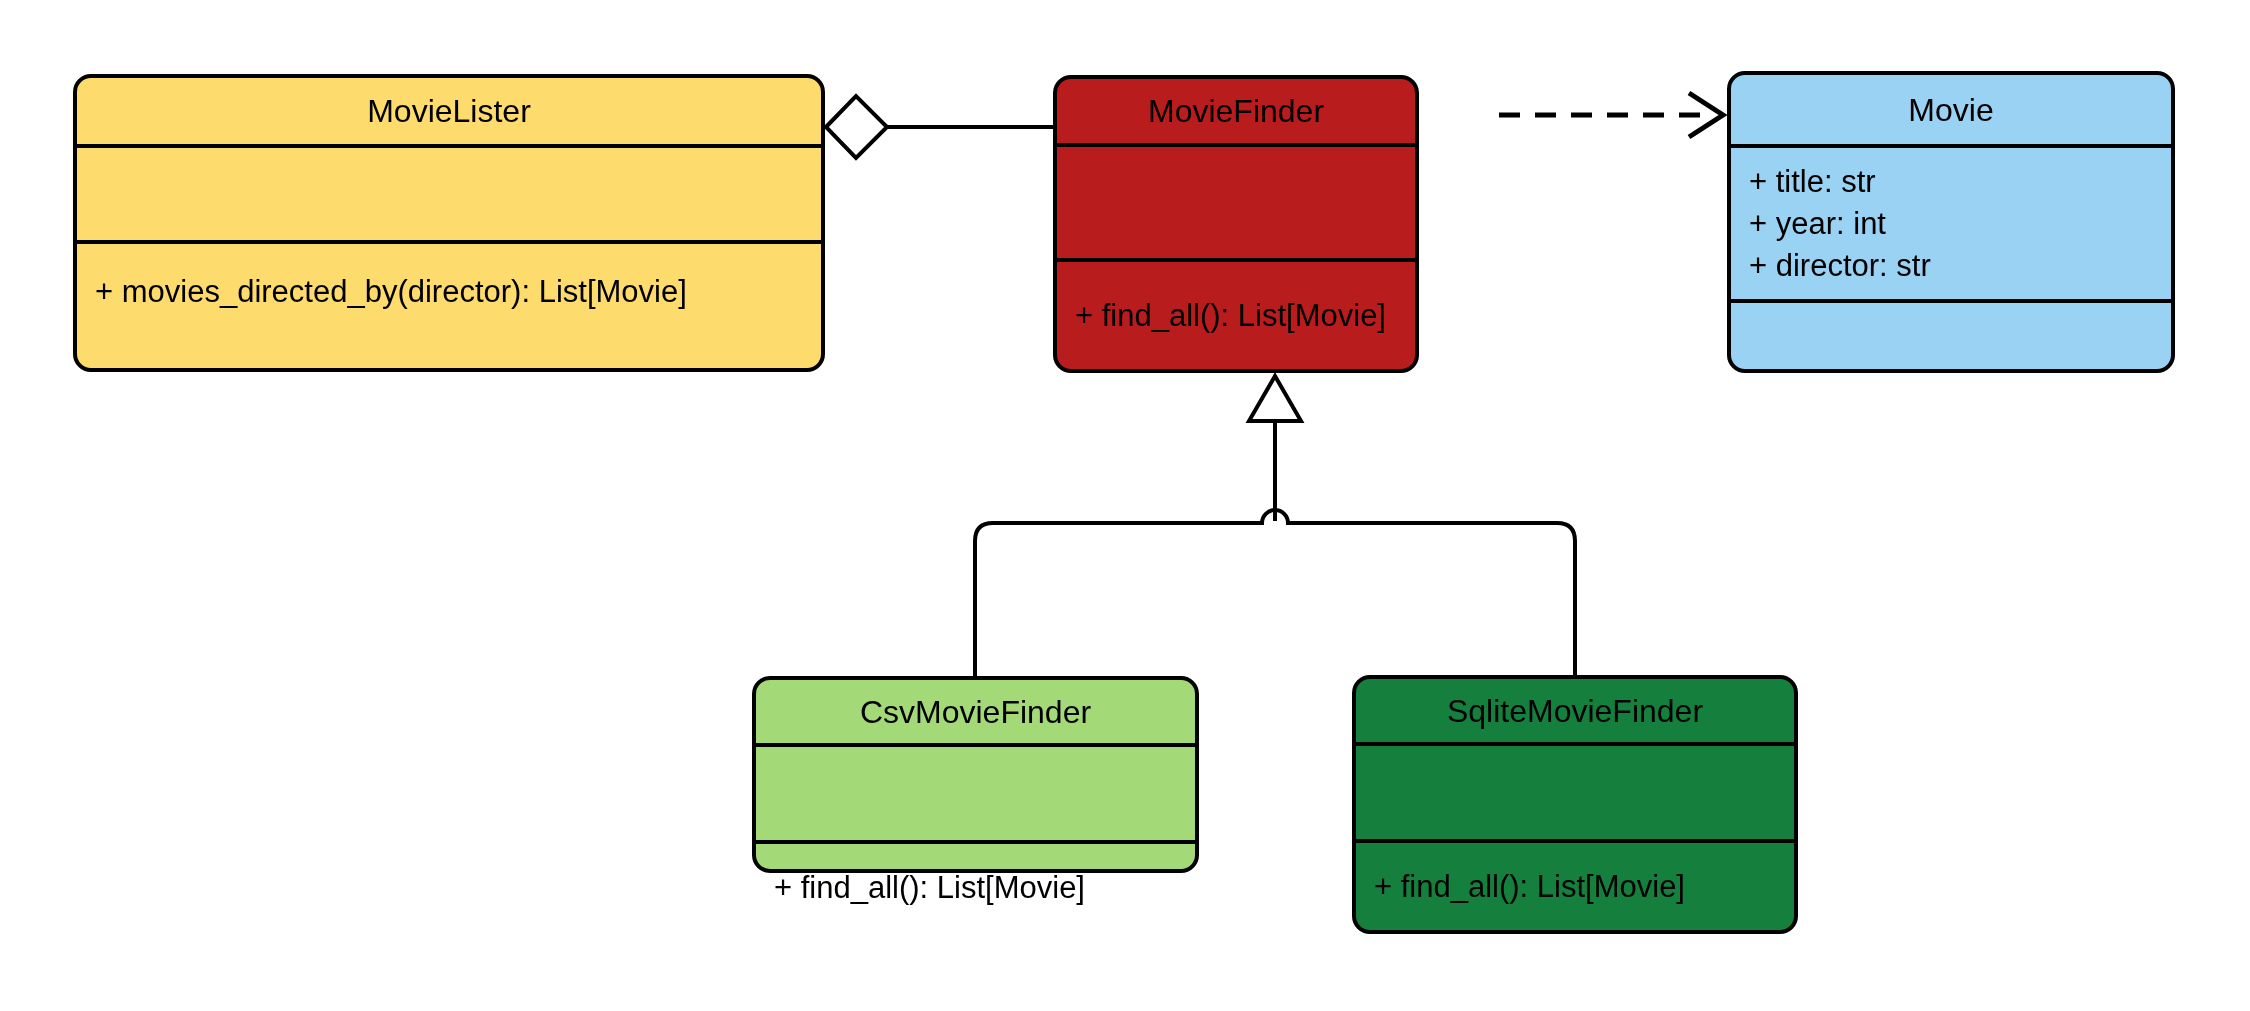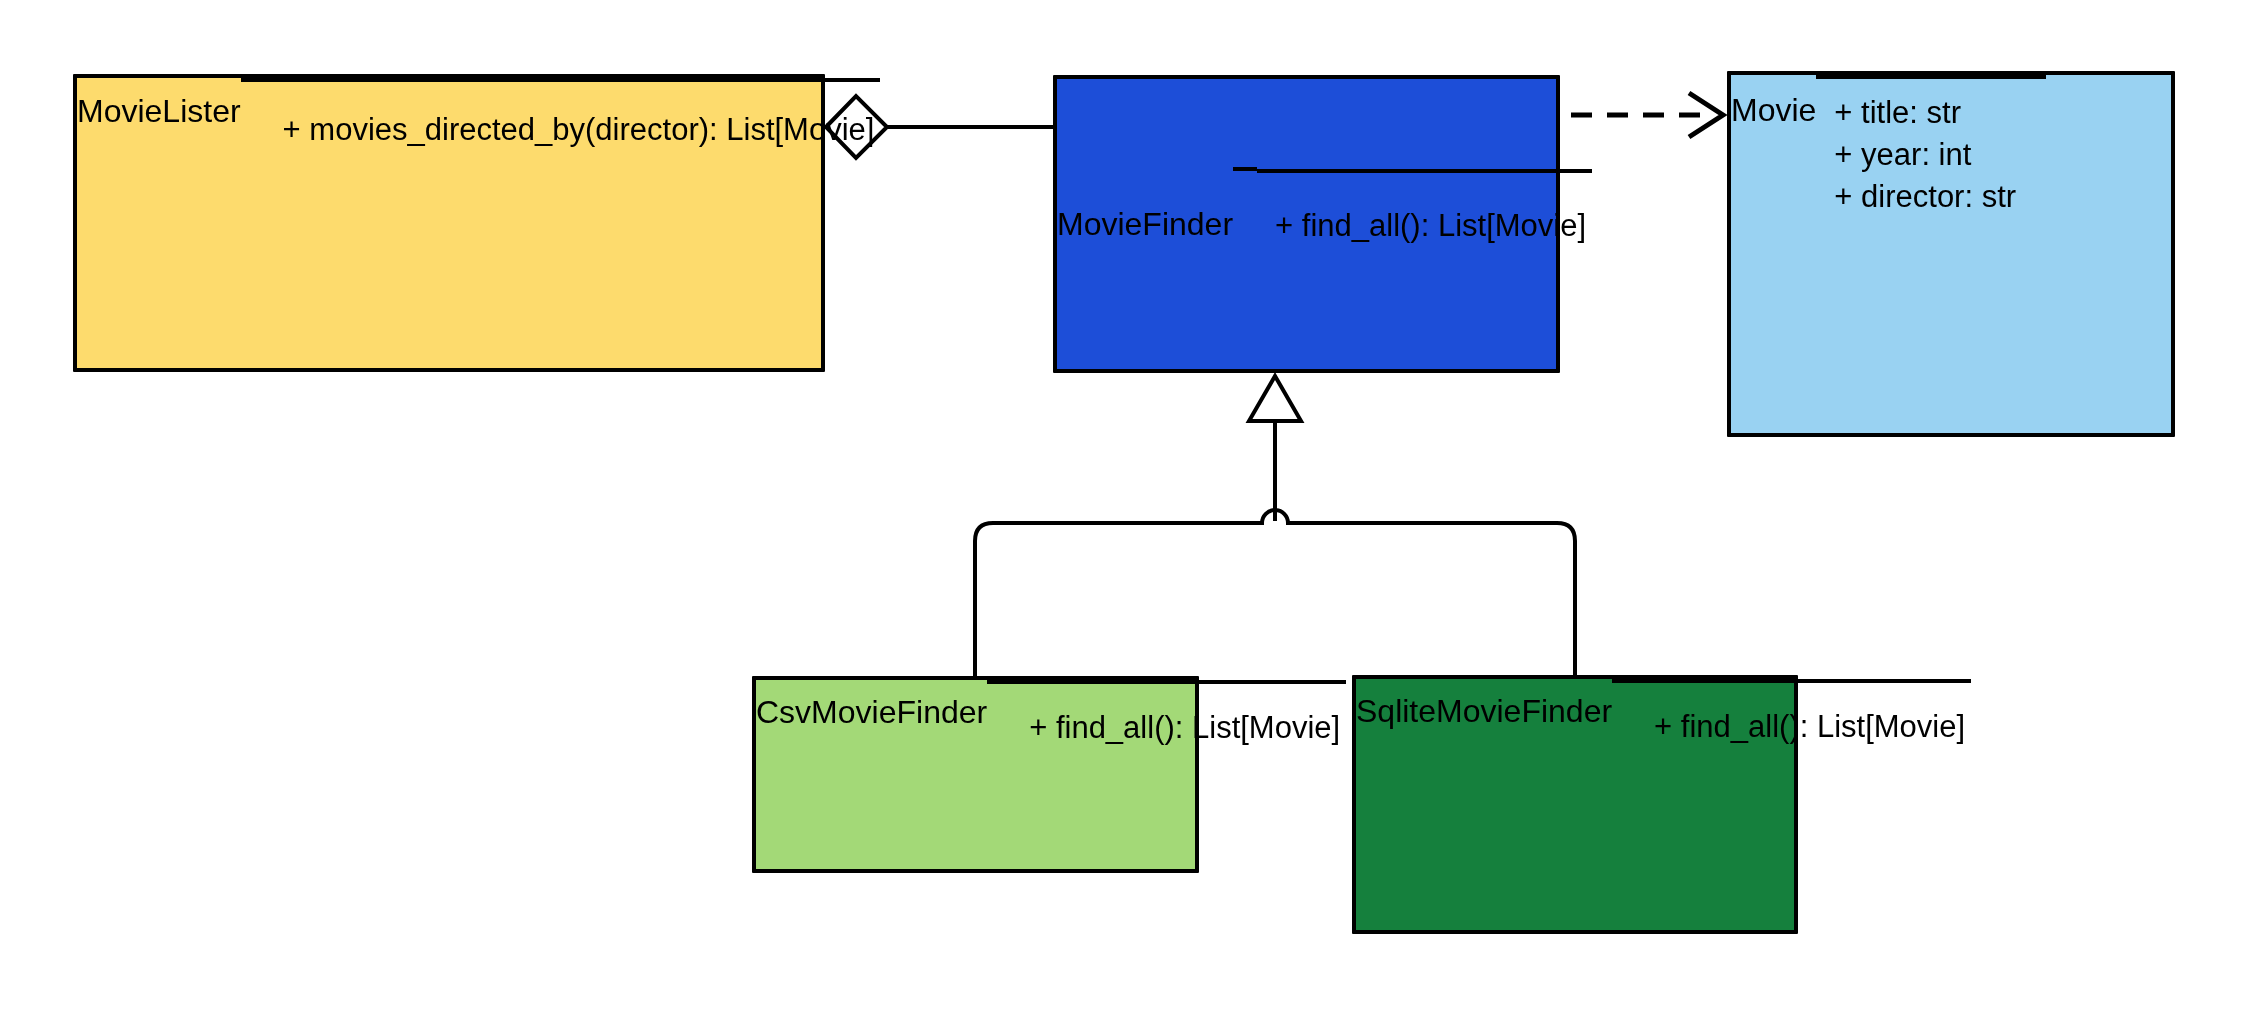--- a/index.html
+++ b/index.html
@@ -14,23 +14,23 @@
   }
   .connectors {
     position: absolute;
     left: 0; top: 0;
     width: 2250px; height: 1011px;
   }
   .uml-class {
     position: absolute;
     box-sizing: border-box;
     border: 4px solid #000000;
-    border-radius: 1px;
+    border-radius: 18px;
     display: flex;
-    flex-direction: row;
+    flex-direction: column;
   }
   .uml-header {
     box-sizing: border-box;
     flex: 0 0 auto;
     display: flex;
     align-items: center;
     justify-content: center;
     font-size: 32px;
     line-height: 32px;
   }
@@ -76,29 +76,29 @@
   </svg>
 
   <div class="uml-class" style="left: 73px; top: 74px; width: 752px; height: 298px; background-color: rgb(253, 219, 109);">
     <div class="uml-header" style="height:66px; border-top:none;">MovieLister</div>
     <div class="uml-section" style="height:96px;"></div>
     <div class="uml-section" style="height:100px;">
       <div class="uml-line">+ movies_directed_by(director): List[Movie]</div>
     </div>
   </div>
 
-  <div class="uml-class" style="left: 1053px; top: 75px; width: 507px; height: 298px; background-color: #1d4ed8; align-items: center;">
+  <div class="uml-class" style="left: 1053px; top: 75px; width: 366px; height: 298px; background-color: #b91c1c;">
     <div class="uml-header" style="height:64px;">MovieFinder</div>
     <div class="uml-section" style="height:115px;"></div>
     <div class="uml-section" style="height:111px;">
       <div class="uml-line">+ find_all(): List[Movie]</div>
     </div>
   </div>
 
-  <div class="uml-class" style="left: 1727px; top: 71px; width: 448px; height: 366px; background-color: rgb(153, 210, 242);">
+  <div class="uml-class" style="left: 1727px; top: 71px; width: 448px; height: 302px; background-color: rgb(153, 210, 242);">
     <div class="uml-header" style="height:69px;">Movie</div>
     <div class="uml-section" style="height:155px;">
       <div class="uml-line">+ title: str</div>
       <div class="uml-line">+ year: int</div>
       <div class="uml-line">+ director: str</div>
     </div>
     <div class="uml-section" style="height:70px;"></div>
   </div>
 
   <div class="uml-class" style="left: 752px; top: 676px; width: 447px; height: 197px; background-color: rgb(163, 217, 119);">

